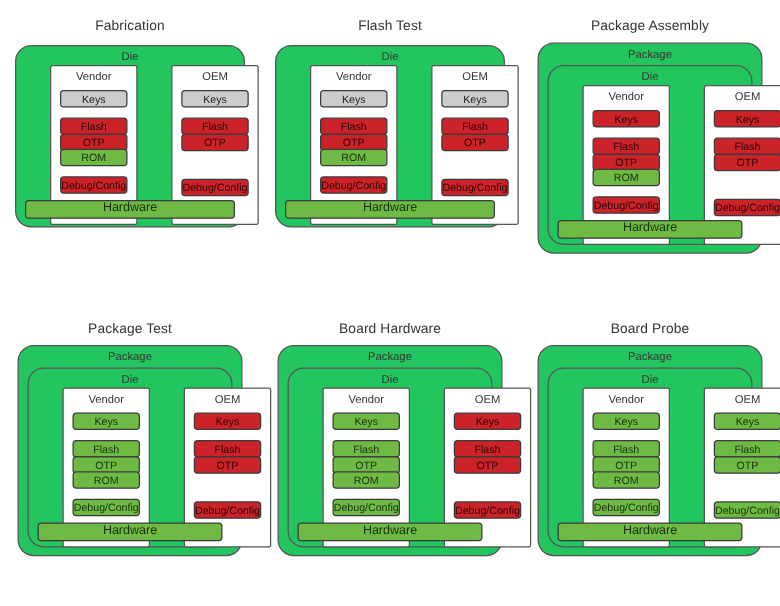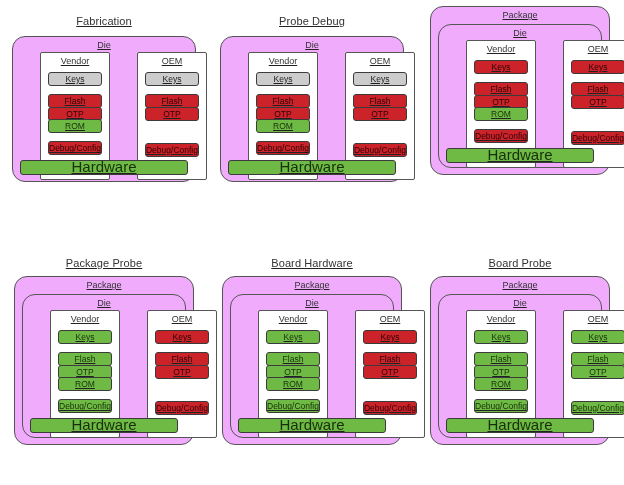--- a/index.html
+++ b/index.html
@@ -5,33 +5,33 @@
   html,body{margin:0;padding:0;}
   body{
     width:624px;height:485px;background:#ffffff;
     font-family:"Liberation Sans","DejaVu Sans",sans-serif;
     color:#222222;overflow:hidden;
   }
   #grid{
     display:grid;
     grid-template-columns:repeat(3,208px);
     grid-template-rows:repeat(2,242px);
-    width:624px;height:485px;text-decoration:underline;
+    width:624px;height:485px;
   }
   .panel{position:relative;box-sizing:border-box;}
   .panel-title{
     text-align:center;font-size:11px;color:#333333;
     padding-top:15px;letter-spacing:.1px;line-height:13px;
   }
   
   .frame{
     box-sizing:border-box;
     border:1.3px solid #555555;
     border-radius:13px;
-    background:#f0abfc;
+    background:#22c55e;
     position:relative;
   }
   .frame > .frame-label{
     text-align:center;font-size:9px;color:#333333;
     padding:3px 0 1px 0;line-height:11px;
   }
   .package{margin:6px 14px 0 14px;padding-bottom:6px;}
   .die-outer{margin:8px 12px 0 12px;padding-bottom:6px;}
   .die-inner{margin:2px 7px 0 7px;padding-bottom:4px;}
   .cols{
@@ -55,21 +55,21 @@
     overflow:hidden;white-space:nowrap;
     display:flex;align-items:center;justify-content:center;
   }
   .blk.red{background:#cc2229;border-color:#3b3b3b;color:#2b0406;}
   .blk.green{background:#6fba44;border-color:#3b3b3b;color:#17300a;}
   .blk.grey{background:#cccccc;border-color:#3b3b3b;color:#1d1d1d;}
   .gap-md{height:8px;}
   .gap-blk{height:14px;}
   .stack .blk + .blk{margin-top:-1.3px;text-align:right;}
   .hw-wrap{padding:0 7px;margin-top:-20px;position:relative;z-index:5;}
-  .blk.hw{height:15px;font-size:15px;}
+  .blk.hw{height:15px;font-size:10px;}
 </style>
 </head>
 <body>
 
 <div id="grid">
     <div class="panel">
       <div class="panel-title">Fabrication</div>
       <div class="frame die-outer">
         <div class="frame-label">Die</div>
         <div class="cols">
@@ -97,21 +97,21 @@
             <div class="gap-blk"></div>
             <div class="blk red">Debug/Config</div>
           </div>
         </div>
         <div class="hw-wrap">
           <div class="blk green hw">Hardware</div>
         </div>
       </div>
     </div>
     <div class="panel">
-      <div class="panel-title">Probe Debug</div>
+      <div class="panel-title">Flash Test</div>
       <div class="frame die-outer">
         <div class="frame-label">Die</div>
         <div class="cols">
           <div class="col">
             <div class="col-label">Vendor</div>
             <div class="blk grey">Keys</div>
             <div class="gap-md"></div>
             <div class="stack">
               <div class="blk red">Flash</div>
               <div class="blk red">OTP</div>
@@ -132,58 +132,59 @@
             <div class="gap-blk"></div>
             <div class="blk red">Debug/Config</div>
           </div>
         </div>
         <div class="hw-wrap">
           <div class="blk green hw">Hardware</div>
         </div>
       </div>
     </div>
     <div class="panel">
-      <div class="frame package">
-        <div class="frame-label">Package</div>
-        <div class="frame die-inner">
-          <div class="frame-label">Die</div>
-          <div class="cols">
-            <div class="col">
-              <div class="col-label">Vendor</div>
-              <div class="blk red">Keys</div>
-              <div class="gap-md"></div>
-              <div class="stack">
-                <div class="blk red">Flash</div>
-                <div class="blk red">OTP</div>
-                <div class="blk green">ROM</div>
-              </div>
-              <div class="gap-md"></div>
-              <div class="blk red">Debug/Config</div>
-            </div>
-            <div class="col">
-              <div class="col-label">OEM</div>
-              <div class="blk red">Keys</div>
-              <div class="gap-md"></div>
-              <div class="stack">
-                <div class="blk red">Flash</div>
-                <div class="blk red">OTP</div>
-              </div>
-              <div class="gap-md"></div>
-              <div class="gap-blk"></div>
-              <div class="blk red">Debug/Config</div>
-            </div>
-          </div>
-          <div class="hw-wrap">
-            <div class="blk green hw">Hardware</div>
-          </div>
-        </div>
-      </div>
-    </div>
-    <div class="panel">
-      <div class="panel-title">Package Probe</div>
+      <div class="panel-title">Package Assembly</div>
+      <div class="frame package">
+        <div class="frame-label">Package</div>
+        <div class="frame die-inner">
+          <div class="frame-label">Die</div>
+          <div class="cols">
+            <div class="col">
+              <div class="col-label">Vendor</div>
+              <div class="blk red">Keys</div>
+              <div class="gap-md"></div>
+              <div class="stack">
+                <div class="blk red">Flash</div>
+                <div class="blk red">OTP</div>
+                <div class="blk green">ROM</div>
+              </div>
+              <div class="gap-md"></div>
+              <div class="blk red">Debug/Config</div>
+            </div>
+            <div class="col">
+              <div class="col-label">OEM</div>
+              <div class="blk red">Keys</div>
+              <div class="gap-md"></div>
+              <div class="stack">
+                <div class="blk red">Flash</div>
+                <div class="blk red">OTP</div>
+              </div>
+              <div class="gap-md"></div>
+              <div class="gap-blk"></div>
+              <div class="blk red">Debug/Config</div>
+            </div>
+          </div>
+          <div class="hw-wrap">
+            <div class="blk green hw">Hardware</div>
+          </div>
+        </div>
+      </div>
+    </div>
+    <div class="panel">
+      <div class="panel-title">Package Test</div>
       <div class="frame package">
         <div class="frame-label">Package</div>
         <div class="frame die-inner">
           <div class="frame-label">Die</div>
           <div class="cols">
             <div class="col">
               <div class="col-label">Vendor</div>
               <div class="blk green">Keys</div>
               <div class="gap-md"></div>
               <div class="stack">

